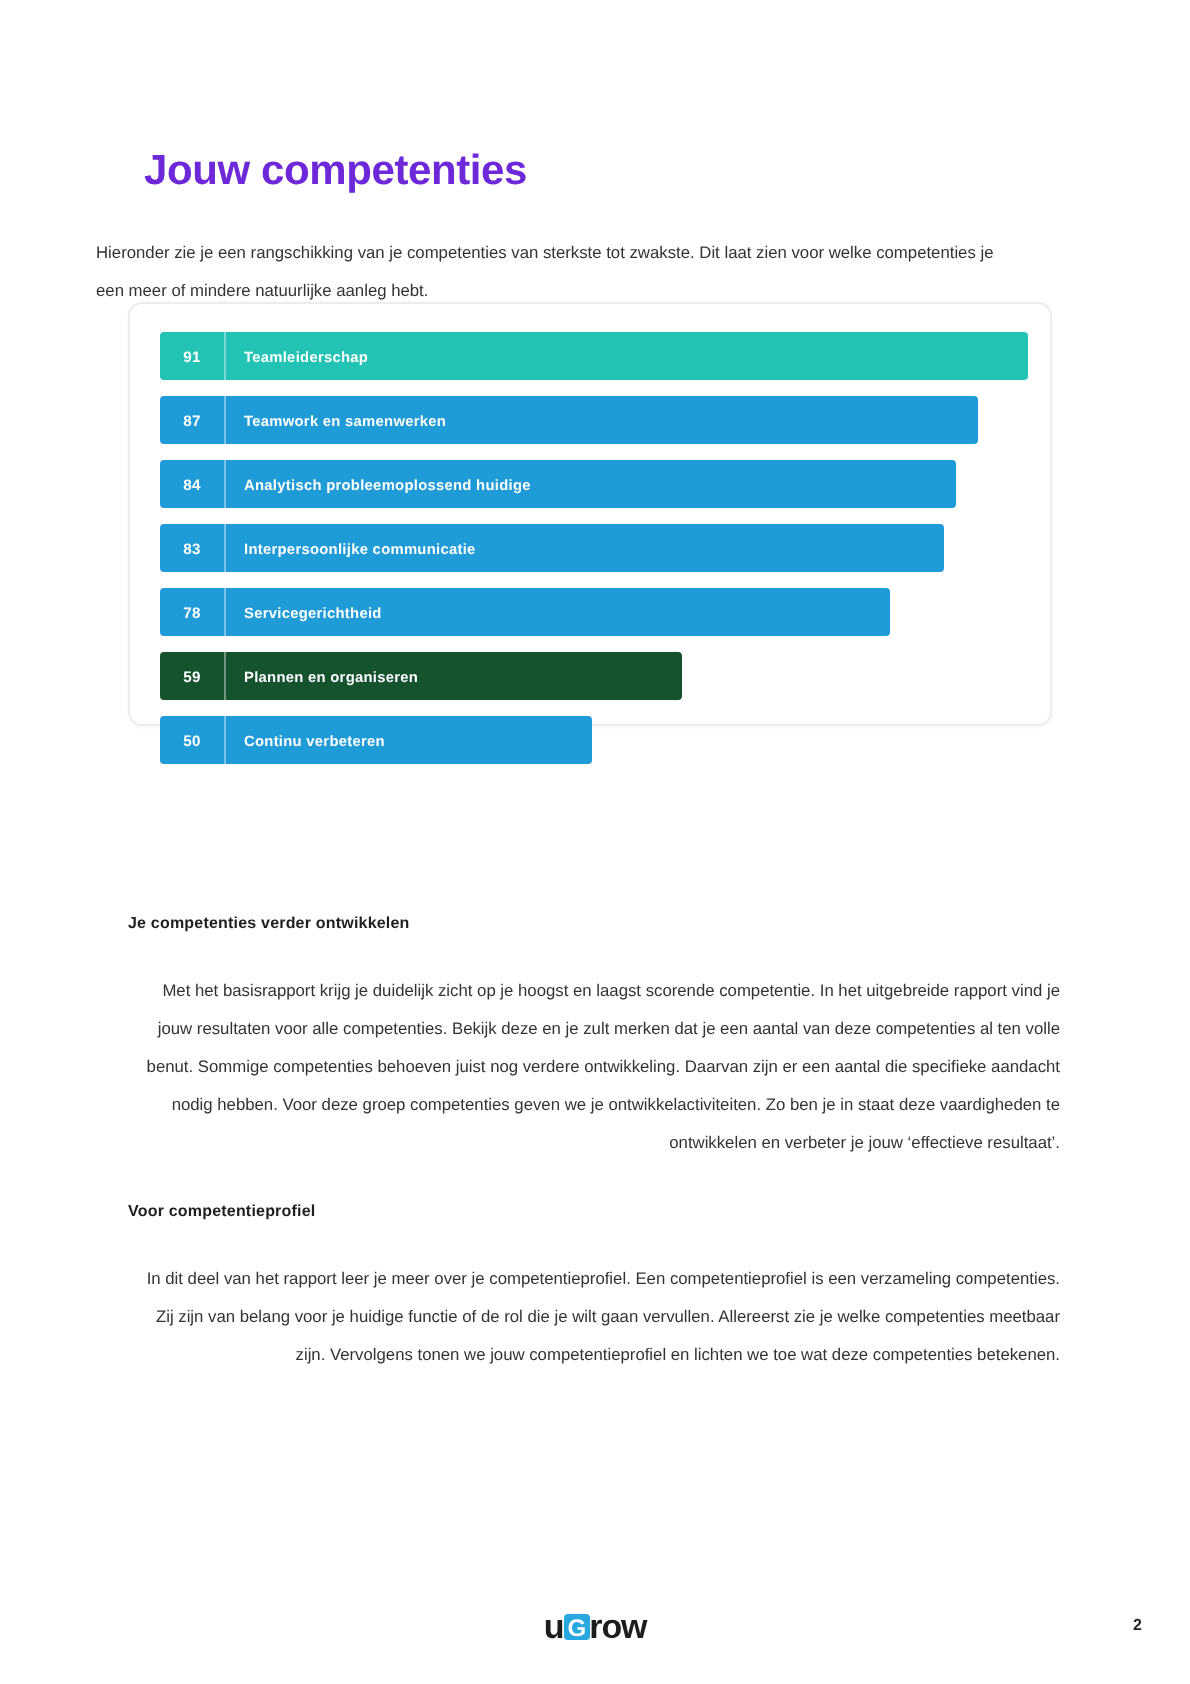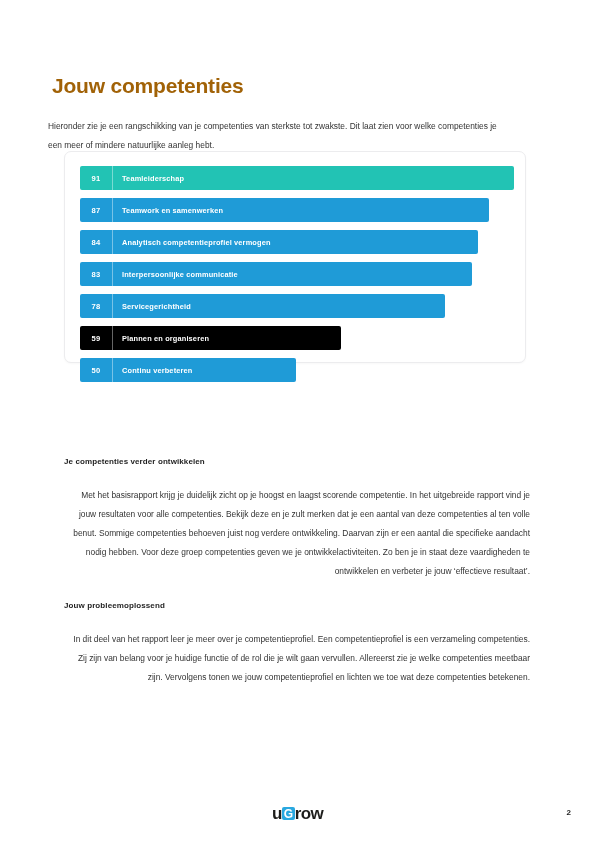--- a/index.html
+++ b/index.html
@@ -20,25 +20,25 @@
     position: absolute;
     left: 0; top: 0;
     width: 595px;
     height: 842px;
     background: #ffffff;
   }
 
   
   .page-title {
     position: absolute;
-    left: 52px;
+    left: 72px;
     top: 58px;
     font-size: 21px;
     font-weight: bold;
-    color: #a16207;
+    color: #6d28d9;
     letter-spacing: -0.2px;
     line-height: 28px;
     white-space: nowrap;
   }
 
   
   .intro {
     position: absolute;
     left: 48px;
     top: 109px;
@@ -206,58 +206,58 @@
           <div class="bar" style="width: 409px; background: rgb(31, 155, 215);">
             <span class="bar-score">87</span>
             <span class="bar-divider"></span>
             <span class="bar-label">Teamwork en samenwerken</span>
           </div>
         </div>
         <div class="bar-row">
           <div class="bar" style="width: 398px; background: rgb(31, 155, 215);">
             <span class="bar-score">84</span>
             <span class="bar-divider"></span>
-            <span class="bar-label">Analytisch competentieprofiel vermogen</span>
+            <span class="bar-label">Analytisch probleemoplossend huidige</span>
           </div>
         </div>
         <div class="bar-row">
           <div class="bar" style="width: 392px; background: rgb(31, 155, 215);">
             <span class="bar-score">83</span>
             <span class="bar-divider"></span>
             <span class="bar-label">Interpersoonlijke communicatie</span>
           </div>
         </div>
         <div class="bar-row">
           <div class="bar" style="width: 365px; background: rgb(31, 155, 215);">
             <span class="bar-score">78</span>
             <span class="bar-divider"></span>
             <span class="bar-label">Servicegerichtheid</span>
           </div>
         </div>
         <div class="bar-row">
-          <div class="bar" style="width: 261px; background: #000000;">
+          <div class="bar" style="width: 261px; background: #14532d;">
             <span class="bar-score">59</span>
             <span class="bar-divider"></span>
             <span class="bar-label">Plannen en organiseren</span>
           </div>
         </div>
         <div class="bar-row">
           <div class="bar" style="width: 216px; background: rgb(31, 155, 215);">
             <span class="bar-score">50</span>
             <span class="bar-divider"></span>
             <span class="bar-label">Continu verbeteren</span>
           </div>
         </div>
       </div>
   </div>
 
   <div class="sect-head" id="sect1-head">Je competenties verder ontwikkelen</div>
   <div class="sect-body" id="sect1-body">Met het basisrapport krijg je duidelijk zicht op je hoogst en laagst scorende competentie. In het uitgebreide rapport vind je jouw resultaten voor alle competenties. Bekijk deze en je zult merken dat je een aantal van deze competenties al ten volle benut. Sommige competenties behoeven juist nog verdere ontwikkeling. Daarvan zijn er een aantal die specifieke aandacht nodig hebben. Voor deze groep competenties geven we je ontwikkelactiviteiten. Zo ben je in staat deze vaardigheden te ontwikkelen en verbeter je jouw ‘effectieve resultaat’.</div>
 
-  <div class="sect-head" id="sect2-head">Jouw probleemoplossend</div>
+  <div class="sect-head" id="sect2-head">Voor competentieprofiel</div>
   <div class="sect-body" id="sect2-body">In dit deel van het rapport leer je meer over je competentieprofiel. Een competentieprofiel is een verzameling competenties. Zij zijn van belang voor je huidige functie of de rol die je wilt gaan vervullen. Allereerst zie je welke competenties meetbaar zijn. Vervolgens tonen we jouw competentieprofiel en lichten we toe wat deze competenties betekenen.</div>
 
   <div class="footer-logo">
     <span class="logo">
       <span class="logo-u">u</span>
         <span class="logo-g-box">G</span>
         <span class="logo-row">row</span>
     </span>
   </div>
 

